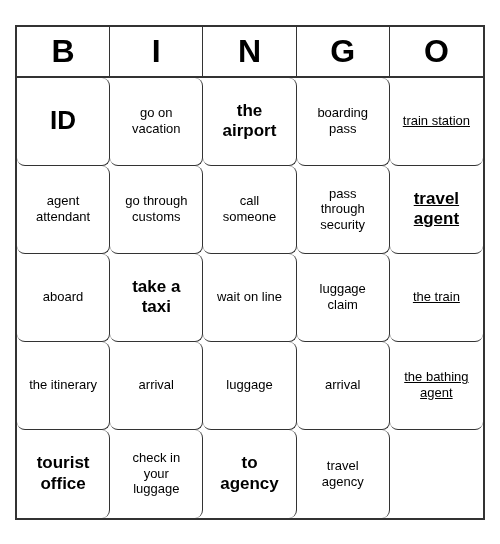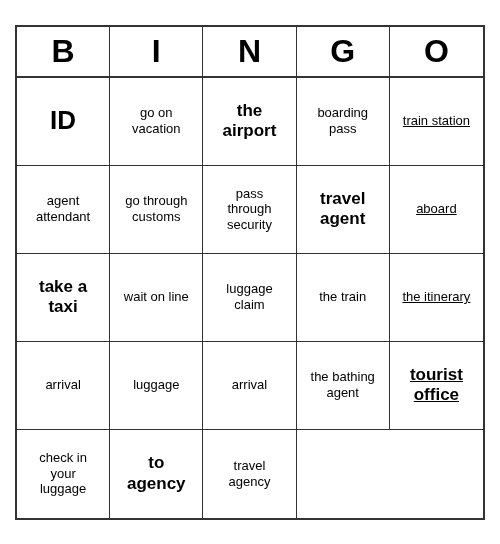--- a/index.html
+++ b/index.html
@@ -40,20 +40,21 @@
       border-right: 1px solid #333;
       border-bottom: 1px solid #333;
       display: flex;
       align-items: center;
       justify-content: center;
       text-align: center;
       padding: 4px 9px;
       min-height: 88px;
       font-size: 13px;
       line-height: 1.2;
+      border-radius: 8px;
     }
     .bingo-cell:nth-child(5n) {
       border-right: none;
       text-decoration: underline;
     }
     .bingo-cell:nth-child(n+21) {
       border-bottom: none;
     }
     .bingo-cell.large-text {
       font-size: 17px;
@@ -76,20 +77,21 @@
       <div class="bingo-header-cell">O</div>
     </div>
   <div class="bingo-grid">
   <div class="bingo-cell xlarge-text">ID</div>
       <div class="bingo-cell">go on vacation</div>
       <div class="bingo-cell large-text">the airport</div>
       <div class="bingo-cell">boarding pass</div>
       <div class="bingo-cell">train station</div>
       <div class="bingo-cell">agent attendant</div>
       <div class="bingo-cell">go through customs</div>
+      <div class="bingo-cell">call someone</div>
       <div class="bingo-cell">pass through security</div>
       <div class="bingo-cell large-text">travel agent</div>
       <div class="bingo-cell">aboard</div>
       <div class="bingo-cell large-text">take a taxi</div>
       <div class="bingo-cell">wait on line</div>
       <div class="bingo-cell">luggage claim</div>
       <div class="bingo-cell">the train</div>
       <div class="bingo-cell">the itinerary</div>
       <div class="bingo-cell">arrival</div>
       <div class="bingo-cell">luggage</div>

